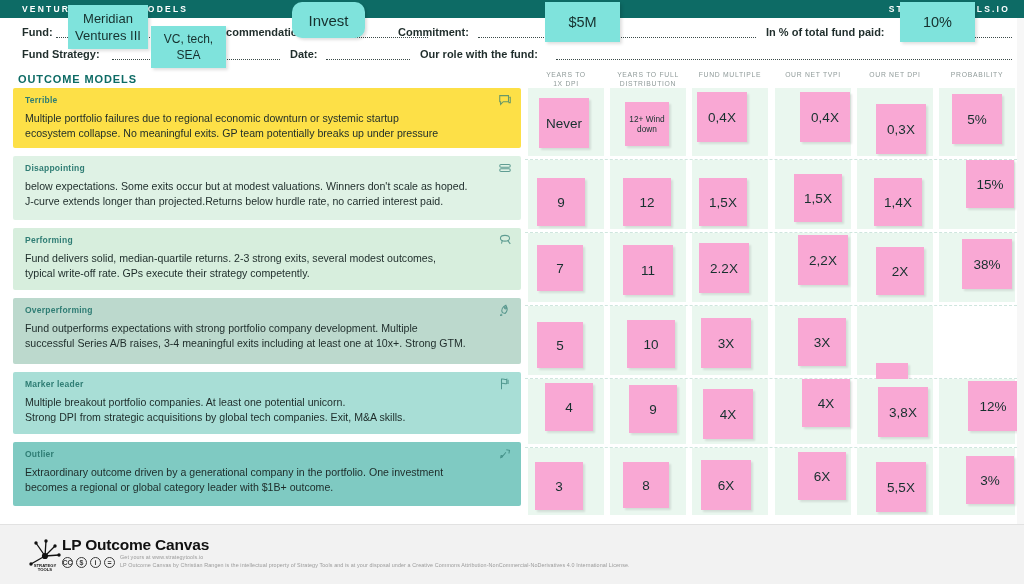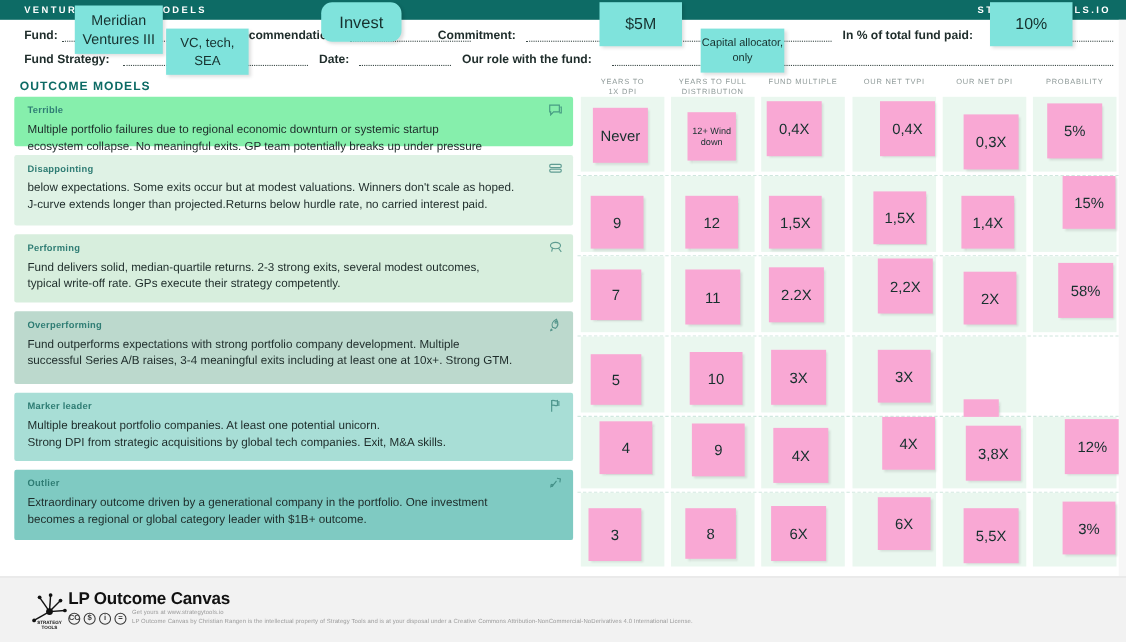--- a/index.html
+++ b/index.html
@@ -163,23 +163,20 @@
   </div>
   <div class="hnote" style="left:151px; top:26px; width:75px;  height:42px; font-size:12px; line-height:16px;">
     <span>VC, tech, SEA</span>
   </div>
   <div class="hnote" style="left:292px; top:2px;  width:73px;  height:36px; font-size:15px;border-radius:10px;">
     <span>Invest</span>
   </div>
   <div class="hnote" style="left:545px; top:2px;  width:75px;  height:40px; font-size:14.5px;">
     <span>$5M</span>
   </div>
-  <div class="hnote" style="left:637px; top:26px; width:76px;  height:40px; font-size:10px; line-height:13px;">
-    <span>Capital allocator, only</span>
-  </div>
   <div class="hnote" style="left:900px; top:2px;  width:75px;  height:40px; font-size:14.5px;">
     <span>10%</span>
   </div>
 
   <div class="om-label">OUTCOME MODELS</div>
 
   <div class="colheads">
       <div class="colhead" style="left: 0px; width: 82px;">
         <div>YEARS TO</div>
         <div>1X DPI</div>
@@ -196,21 +193,21 @@
       </div>
       <div class="colhead" style="left: 329px; width: 82px;">
         <div>OUR NET DPI</div>
       </div>
       <div class="colhead" style="left: 411px; width: 82px;">
         <div>PROBABILITY</div>
       </div>
     </div>
 
   <div class="cards">
-      <div class="card" style="background: #86efac; height: 45px;">
+      <div class="card" style="background: #fde047; height: 60px;">
         <div class="card-title">Terrible</div>
         <div class="card-body">Multiple portfolio failures due to regional economic downturn or systemic startup
 ecosystem collapse.  No meaningful exits. GP team potentially breaks up under pressure</div>
         <div class="card-icon">
           <svg viewBox="0 0 16 16" width="14" height="14" fill="none" stroke="#2f7d74" stroke-width="1.2">
             <path d="M2 3h10v7H6l-3 3v-3H2z"></path>
             <path d="M13 5h1v6h-2"></path>
           </svg>
         </div>
       </div>
@@ -379,21 +376,21 @@
         </div>
         <div class="mcell" style="left: 329px; width: 82px;">
           <div class="mcell-bg"></div>
           <div class="note" style="left: 22px; top: 14px; width: 48px; height: 48px;">
             <span>2X</span>
           </div>
         </div>
         <div class="mcell" style="left: 411px; width: 82px;">
           <div class="mcell-bg"></div>
           <div class="note" style="left: 26px; top: 6px; width: 50px; height: 50px;">
-            <span>58%</span>
+            <span>38%</span>
           </div>
         </div>
       </div>
       <div class="mrow" style="top: 218px; height: 73px;">
         <div class="mcell" style="left: 0px; width: 82px;">
           <div class="mcell-bg"></div>
           <div class="note" style="left: 12px; top: 16px; width: 46px; height: 46px;">
             <span>5</span>
           </div>
         </div>

